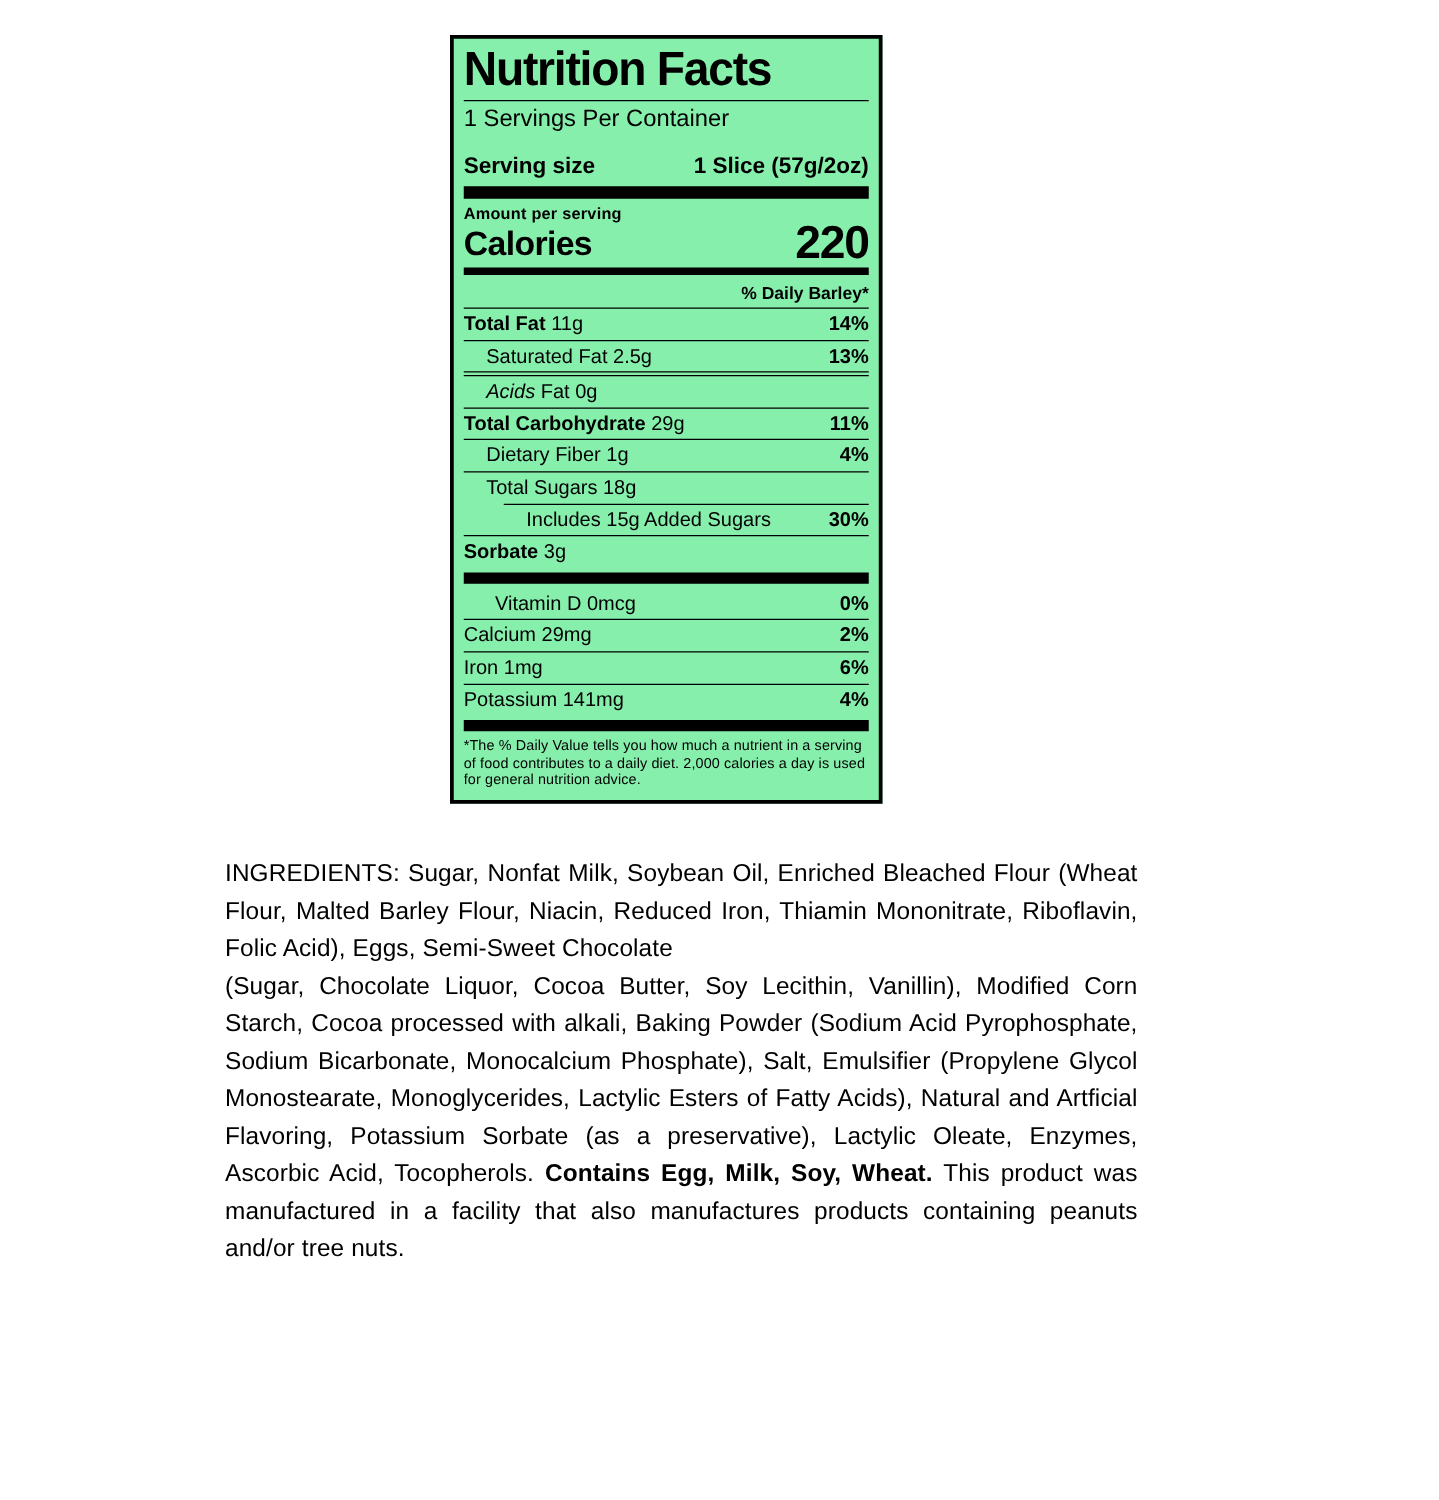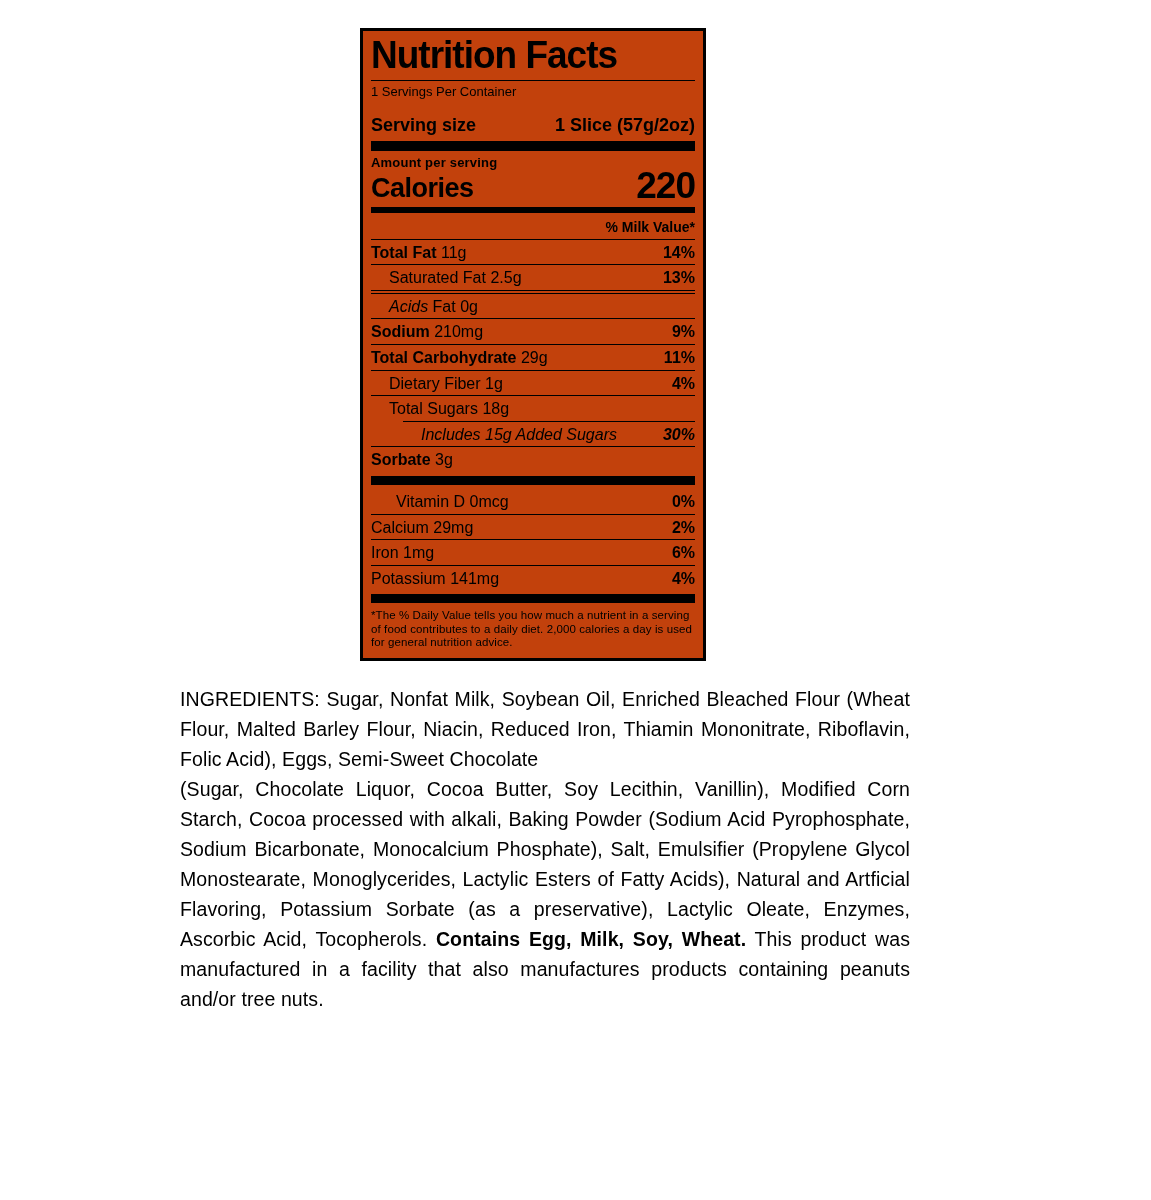--- a/index.html
+++ b/index.html
@@ -18,39 +18,39 @@
   }
 
   
   .nf-label {
     position: absolute;
     left: 360px;
     top: 28px;
     width: 346px;
     box-sizing: border-box;
     border: 3px solid #000;
-    background: #c2410c;
+    background: #86efac;
     padding: 4px 8px 8px 8px;
   }
   .nf-title {
     font-size: 37px;
     font-weight: bold;
     letter-spacing: -1px;
     line-height: 1.1;
     margin: 0;
     white-space: nowrap;
     transform: scaleY(1.04);
     transform-origin: top left;
   }
   .nf-rule {
     border-top: 1px solid #000;
     margin: 4px 0 3px 0;
   }
   .nf-servings {
-    font-size: 13px;
+    font-size: 19px;
     line-height: 1.25;
   }
   .nf-serving-size {
     display: flex;
     justify-content: space-between;
     font-size: 18px;
     font-weight: bold;
     line-height: 1.25;
     margin-top: 14px;
   }
@@ -97,21 +97,20 @@
     padding: 4px 0 3px 0;
     min-height: 17px;
   }
   .row .rl { white-space: nowrap; }
   .row .dv { font-weight: bold; }
   .b  { font-weight: bold; }
   .it { font-style: italic; }
   .ind1 { padding-left: 18px; }
   .row.inset {
     margin-left: 32px;
-    font-style: italic;
   }
   .row.dbl {
     border-top: 4px double #000;
   }
   .nf-footnote {
     font-size: 11.5px;
     line-height: 1.18;
     letter-spacing: 0.1px;
     padding-top: 2px;
   }
@@ -150,44 +149,40 @@
 
     <div class="nf-amount-per">Amount per serving</div>
 
     <div class="nf-calories-row">
       <span class="nf-calories-label">Calories</span>
       <span class="nf-calories-value">220</span>
     </div>
 
     <div class="bar-med"></div>
 
-    <div class="nf-dv-header">% Milk Value*</div>
+    <div class="nf-dv-header">% Daily Barley*</div>
 
     <div>
 
       <div class="row">
         <span class="rl"><span class="b">Total Fat</span> <span>11g</span></span>
         <span class="dv">14%</span>
       </div>
 
       <div class="row">
         <span class="rl ind1"><span>Saturated Fat</span> <span>2.5g</span></span>
         <span class="dv">13%</span>
       </div>
 
       <div class="row dbl">
         <span class="rl ind1"><span class="it">Acids</span> <span>Fat</span> <span>0g</span></span>
         <span class="dv"></span>
       </div>
 
 
-      <div class="row">
-        <span class="rl"><span class="b">Sodium</span> <span>210mg</span></span>
-        <span class="dv">9%</span>
-      </div>
 
       <div class="row">
         <span class="rl"><span class="b">Total Carbohydrate</span> <span>29g</span></span>
         <span class="dv">11%</span>
       </div>
 
       <div class="row">
         <span class="rl ind1"><span>Dietary Fiber</span> <span>1g</span></span>
         <span class="dv">4%</span>
       </div>

